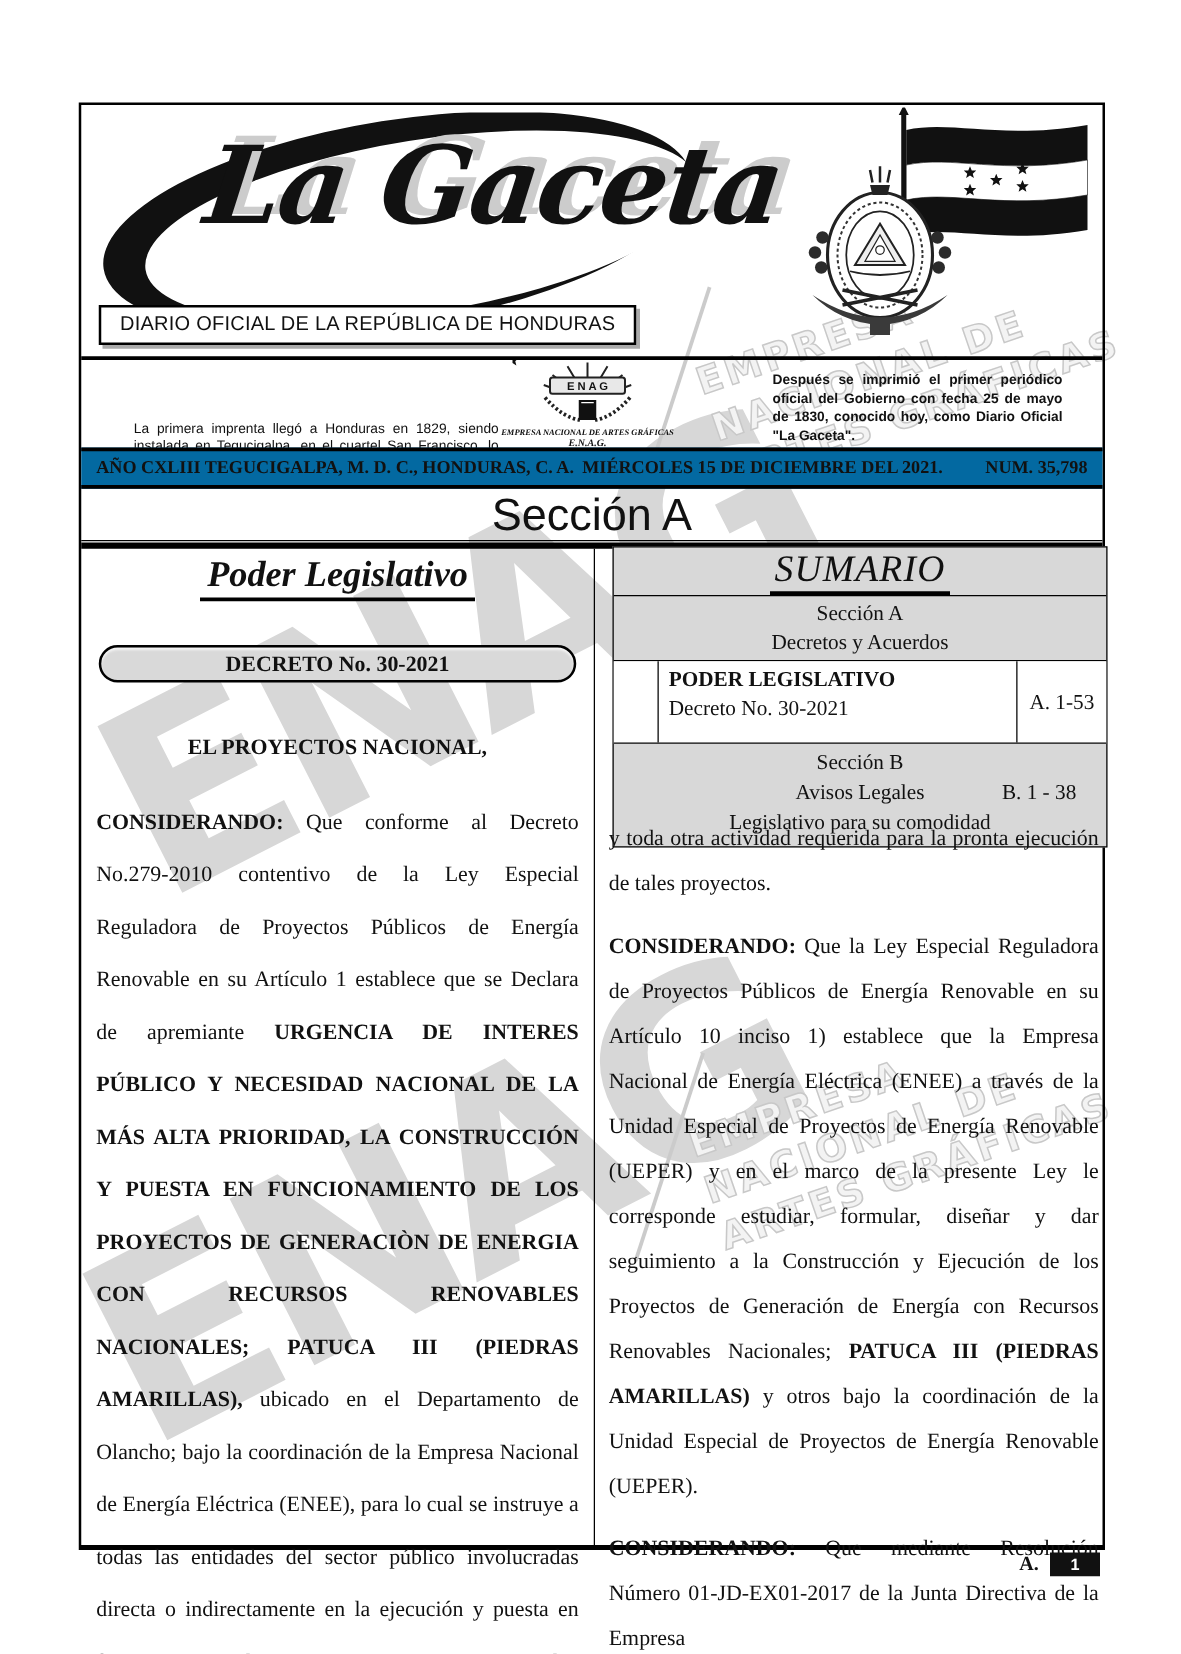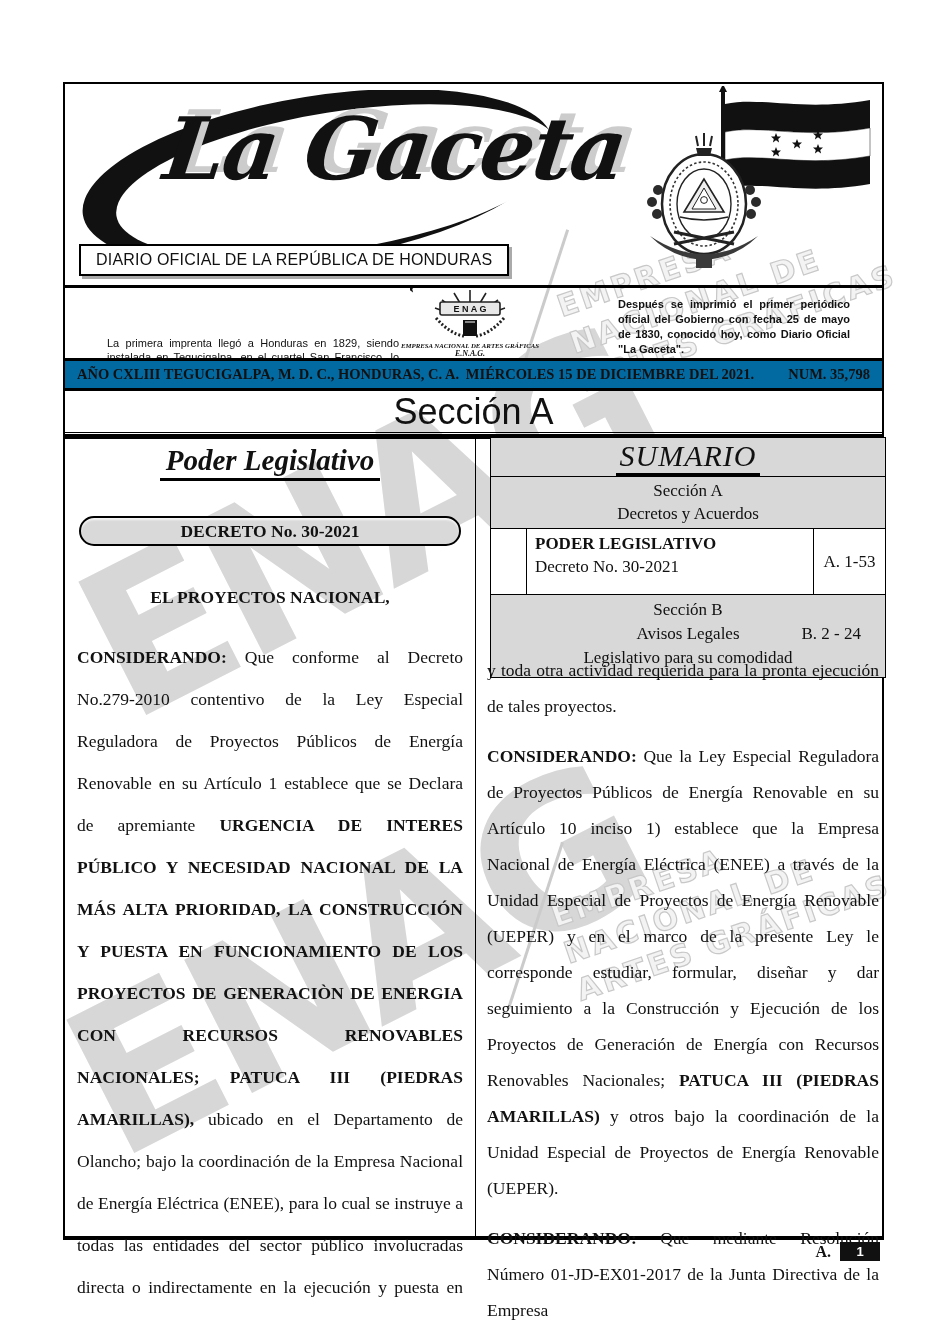--- a/index.html
+++ b/index.html
@@ -232,21 +232,21 @@
         <div class="sum-cell-main">
           <div class="b">PODER LEGISLATIVO</div>
           <div>Decreto No. 30-2021</div>
         </div>
         <div class="sum-cell-pages">A.  1-53</div>
       </div>
       <div class="sum-secb">
         <div>Sección B</div>
         <div class="sum-secb-mid">
           <span>Avisos Legales</span>
-          <span class="sum-secb-pages">B.  2 - 24</span>
+          <span class="sum-secb-pages">B.  1 - 38</span>
         </div>
         <div>Legislativo para su comodidad</div>
       </div>
     </div>
 
     <div class="right-col-pars">
       <p class="body-par"><span>y toda otra actividad requerida para la pronta ejecución de tales proyectos.</span></p>
       <p class="body-par"><span class="b">CONSIDERANDO: </span><span>Que la Ley Especial Reguladora de Proyectos Públicos de Energía Renovable en su Artículo 10 inciso 1) establece que la Empresa Nacional de Energía Eléctrica (ENEE) a través de la Unidad Especial de Proyectos de Energía Renovable (UEPER) y en el marco de la presente Ley le corresponde estudiar, formular, diseñar y dar seguimiento a la Construcción y Ejecución de los Proyectos de Generación de Energía con Recursos Renovables Nacionales; </span><span class="b">PATUCA III (PIEDRAS AMARILLAS) </span><span>y otros bajo la coordinación de la Unidad Especial de Proyectos de Energía Renovable (UEPER).</span></p>
       <p class="body-par"><span class="b">CONSIDERANDO: </span><span>Que mediante Resolución Número 01-JD-EX01-2017 de la Junta Directiva de la Empresa</span></p>
     </div>

